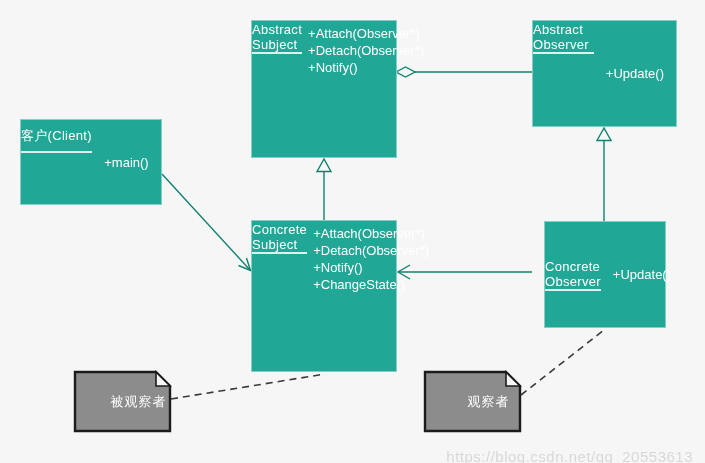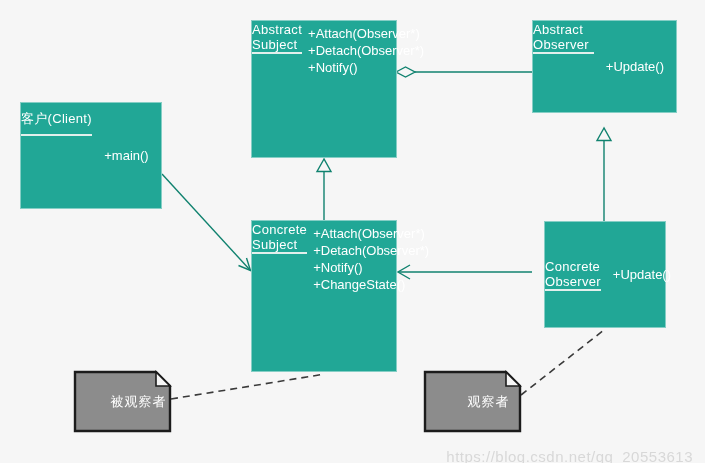--- a/index.html
+++ b/index.html
@@ -97,29 +97,29 @@
   <div class="uml-class" style="left:251px;top:20px;width:146px;height:138px;">
     <div class="uml-title">Abstract Subject</div>
     <div class="uml-attrs"></div>
     <div class="uml-methods">
       <div>+Attach(Observer*)</div>
       <div>+Detach(Observer*)</div>
       <div>+Notify()</div>
     </div>
   </div>
 
-  <div class="uml-class" style="left:532px;top:20px;width:145px;height:93px;">
+  <div class="uml-class" style="left:532px;top:20px;width:145px;height:107px;">
     <div class="uml-title">Abstract Observer</div>
     <div class="uml-attrs"></div>
     <div class="uml-methods center">
       <div>+Update()</div>
     </div>
   </div>
 
-  <div class="uml-class" style="left:20px;top:102px;width:142px;height:107px;">
+  <div class="uml-class" style="left:20px;top:119px;width:142px;height:86px;">
     <div class="uml-title">客户(Client)</div>
     <div class="uml-attrs"></div>
     <div class="uml-methods center">
       <div>+main()</div>
     </div>
   </div>
 
   <div class="uml-class" style="left:251px;top:220px;width:146px;height:152px;">
     <div class="uml-title">Concrete Subject</div>
     <div class="uml-attrs"></div>

